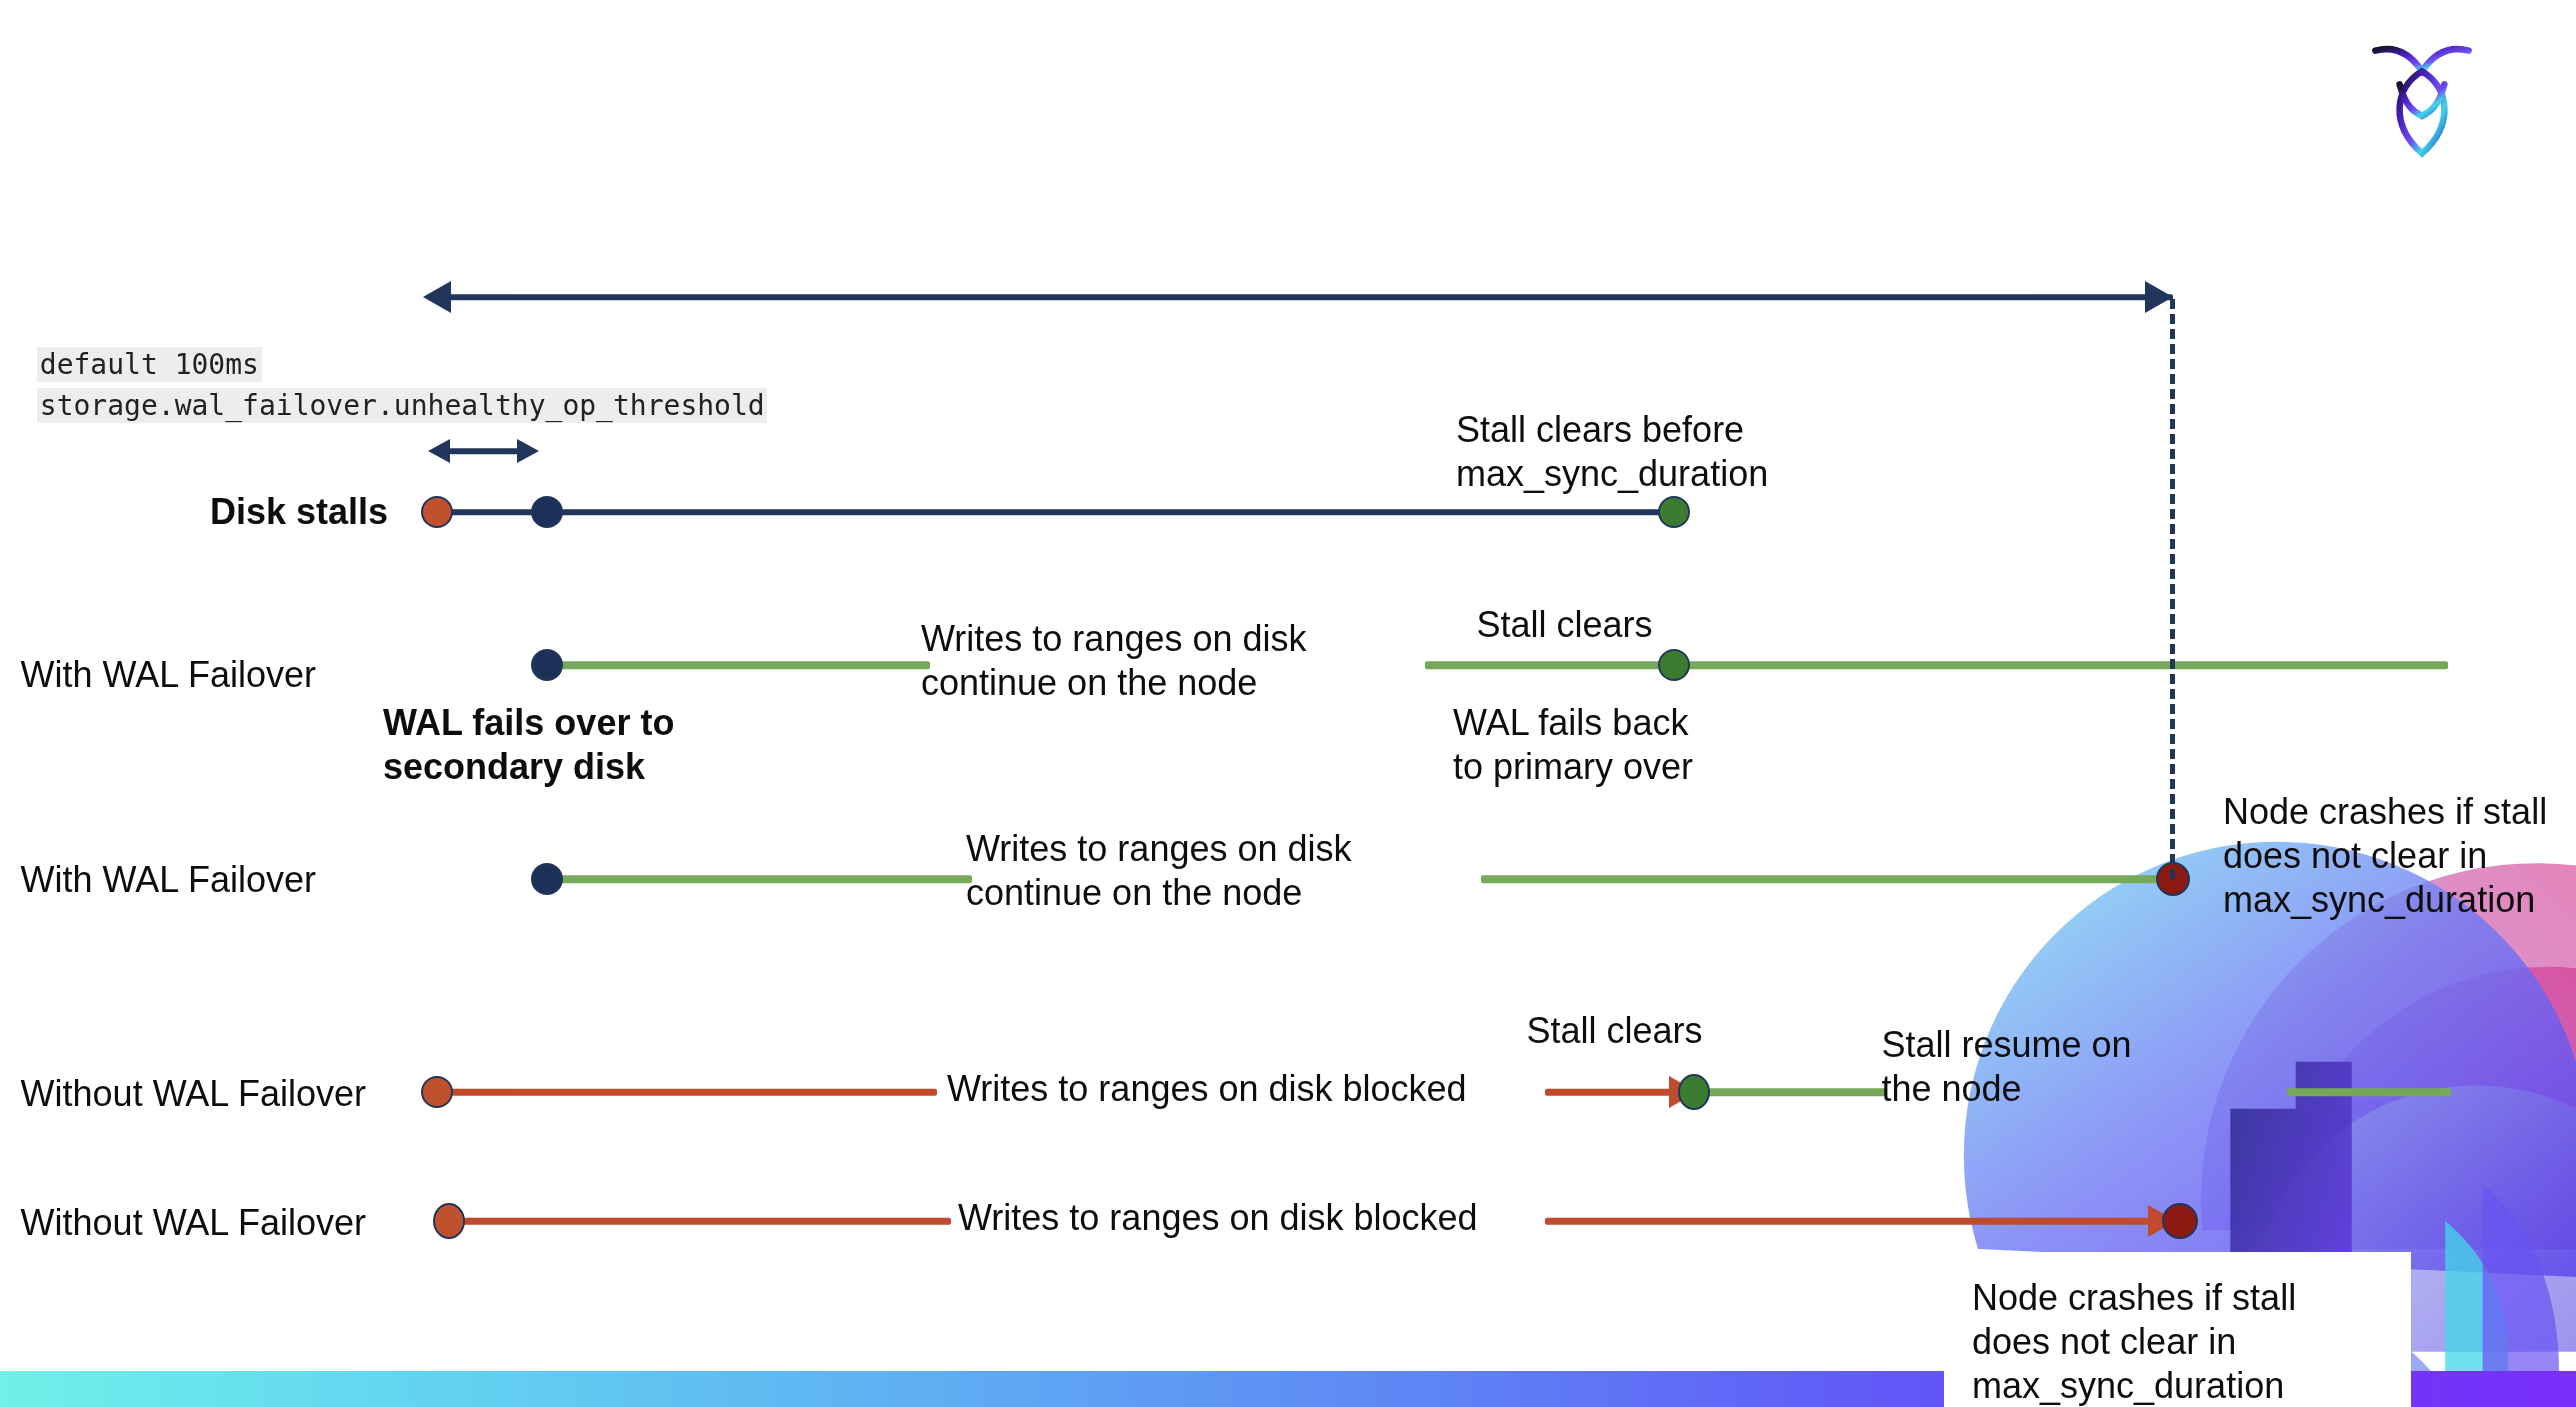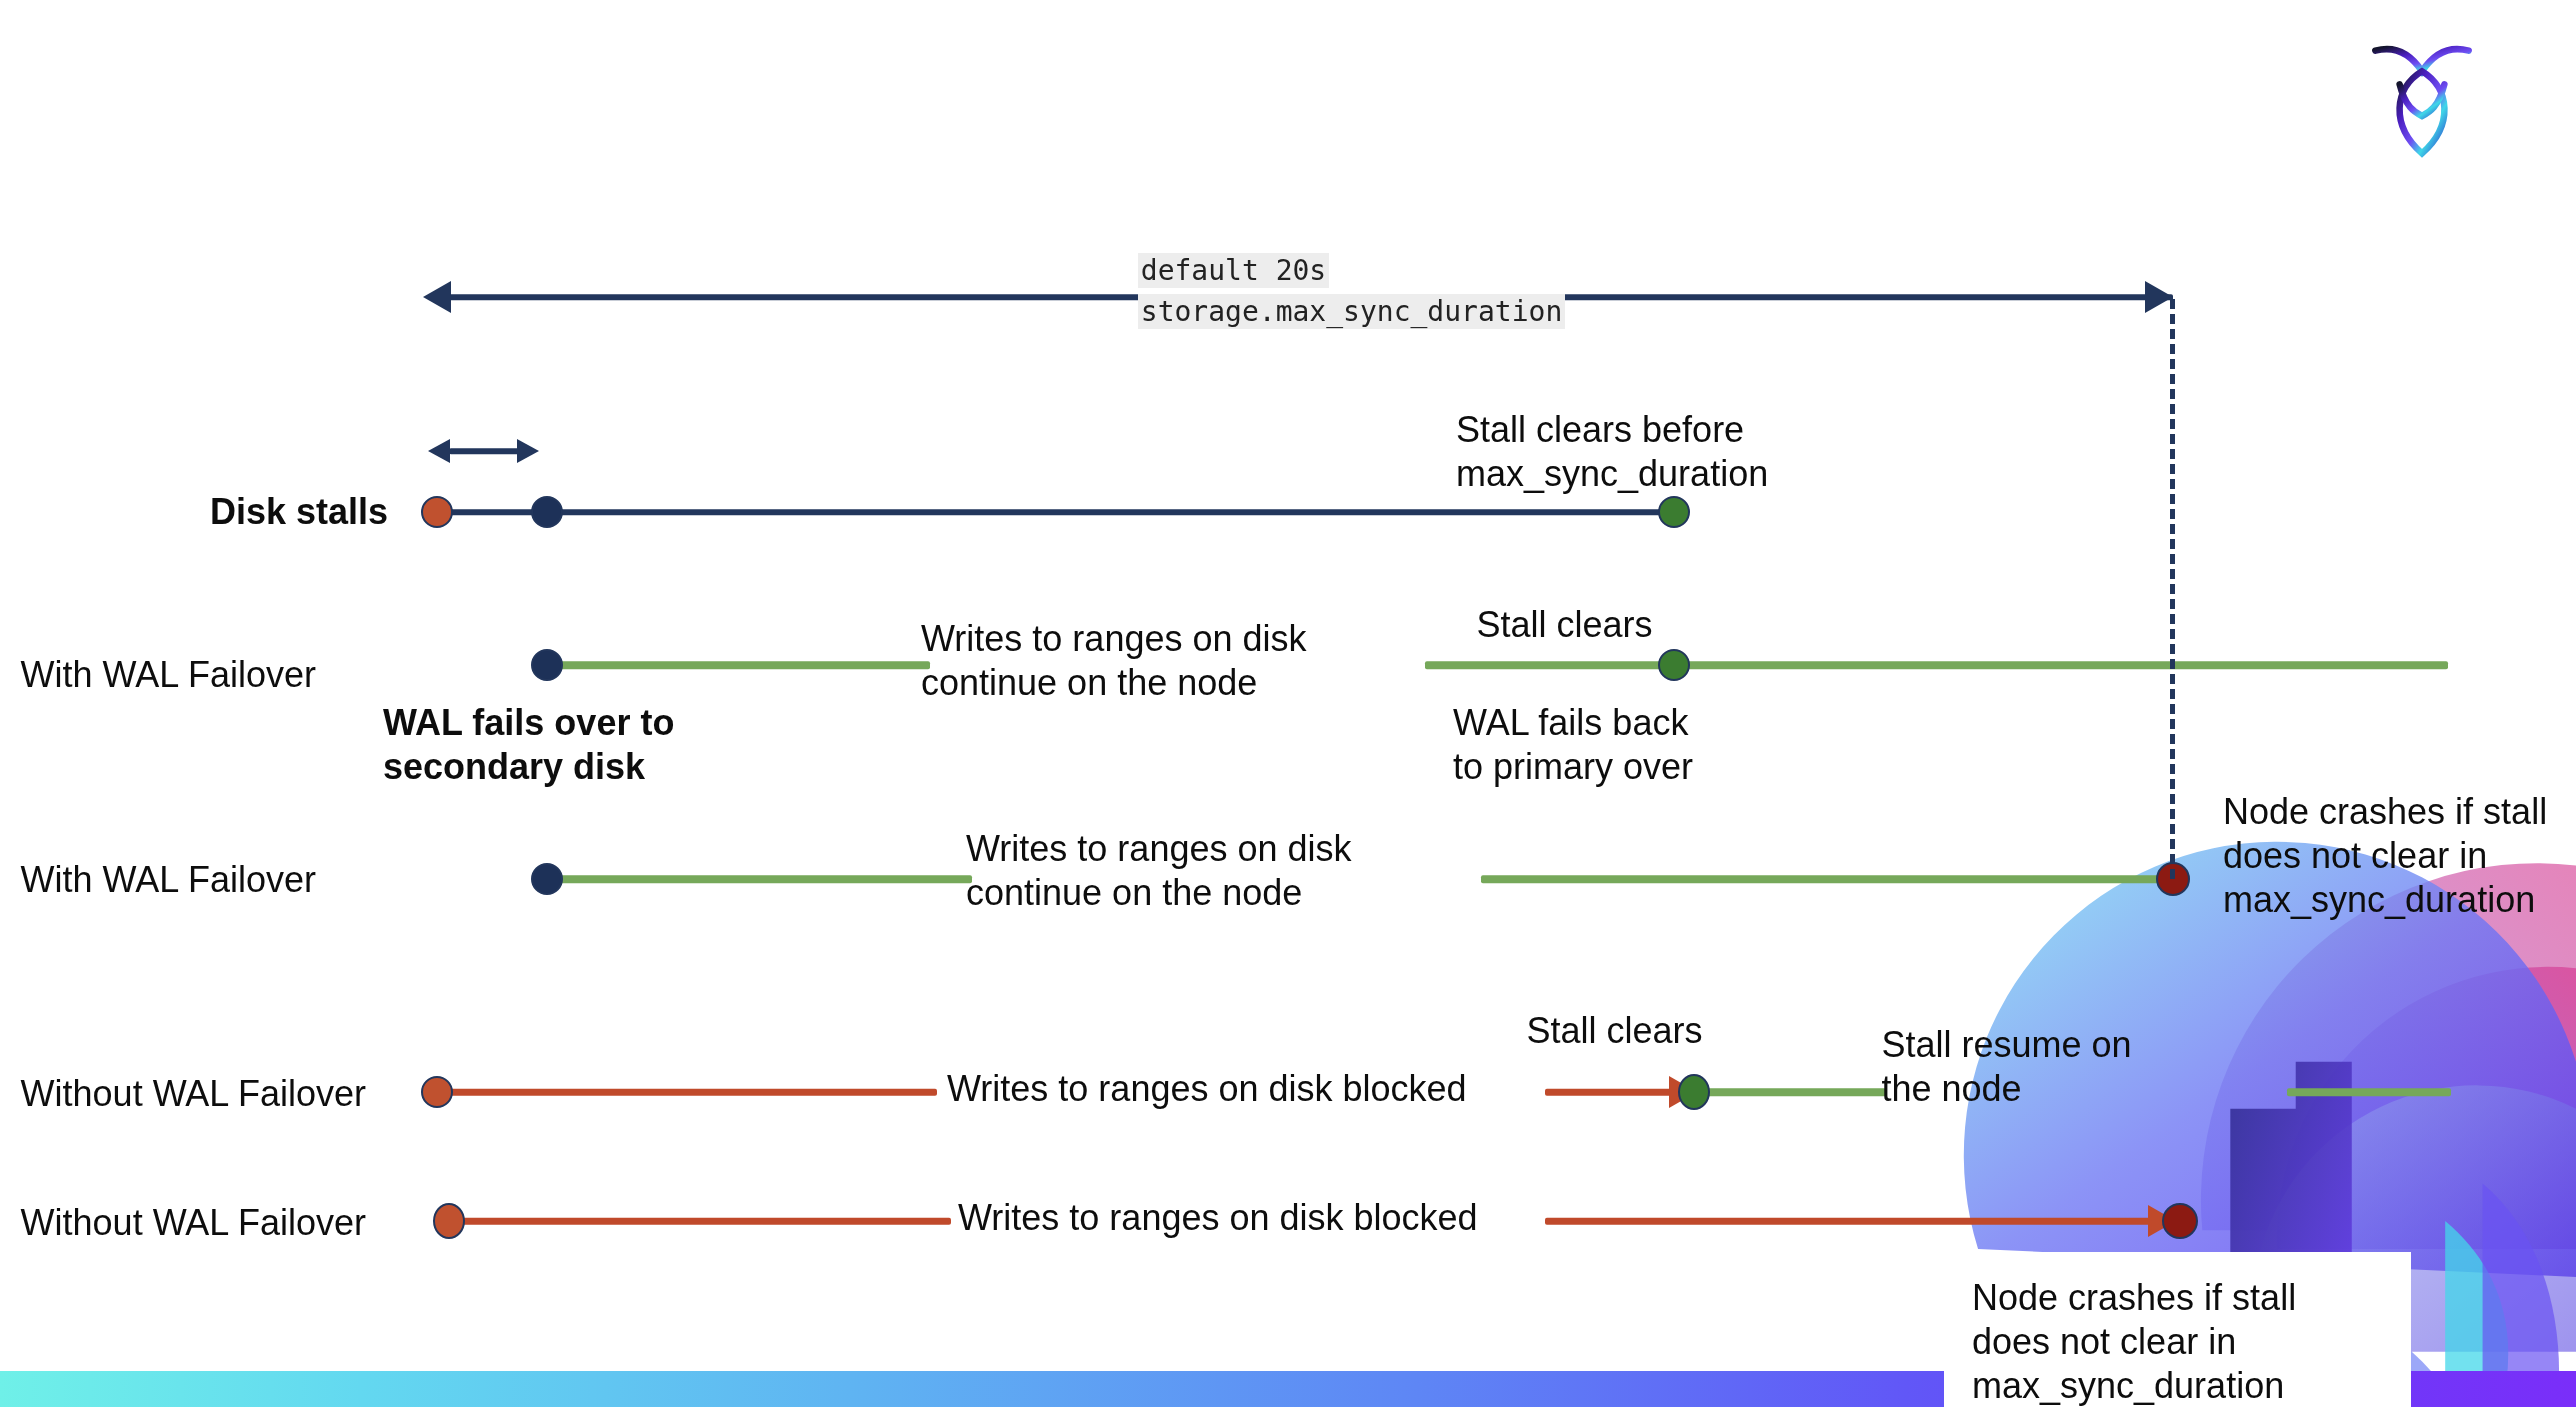--- a/index.html
+++ b/index.html
@@ -218,25 +218,25 @@
       <path d="M470 520 C520 550 560 590 570 620 L470 620 Z" fill="#5a6ef3" opacity="0.6"></path>
     </svg>
   </div>
 
   <div class="bottombar"></div>
 
   <div class="line navy" style="left:449px; top:297px; width:1724px; height:5.6px;"></div>
   <div class="arrowhead ah-left" style="left:423px; top:297px;"></div>
   <div class="arrowhead ah-right" style="left:2145px; top:297px;"></div>
 
-  <div class="code" style="left:1138px; top:250px;">
-    <div><span>default 20s</span></div>
-    <div><span>storage.max_sync_duration</span></div>
+
+  <div class="code" style="left:37px; top:344px;">
+    <div><span>default 100ms</span></div>
+    <div><span>storage.wal_failover.unhealthy_op_threshold</span></div>
   </div>
-
 
   <div class="line navy" style="left:449px; top:451px; width:70px; height:5.6px;"></div>
   <div class="arrowhead ah-left-sm" style="left:428px; top:451px;"></div>
   <div class="arrowhead ah-right-sm" style="left:517px; top:451px;"></div>
 
   <div class="rowlabel right" style="left:0px; width:388px; top:512px;font-weight:bold;">Disk stalls</div>
   <div class="line navy" style="left:437px; top:512px; width:1237px; height:5.6px;"></div>
   <div class="dot orange" style="left:437px; top:512px; width:32px; height:32px;"></div>
   <div class="dot navy" style="left:547px; top:512px; width:32px; height:32px;"></div>
   <div class="dot green" style="left:1674px; top:512px; width:32px; height:32px;"></div>

